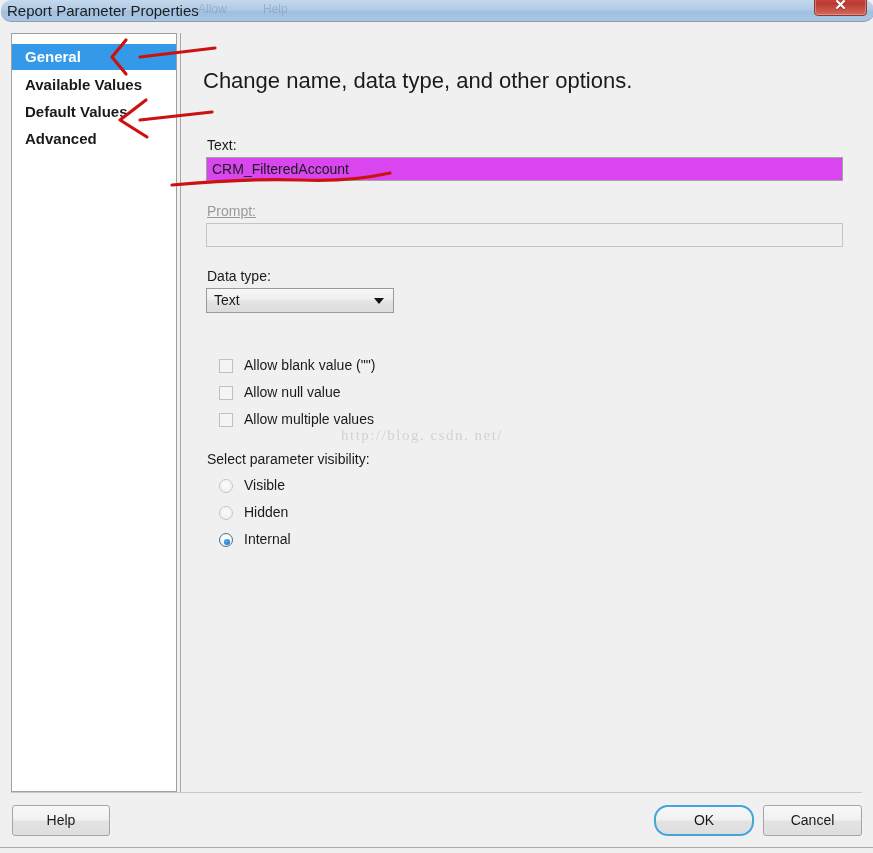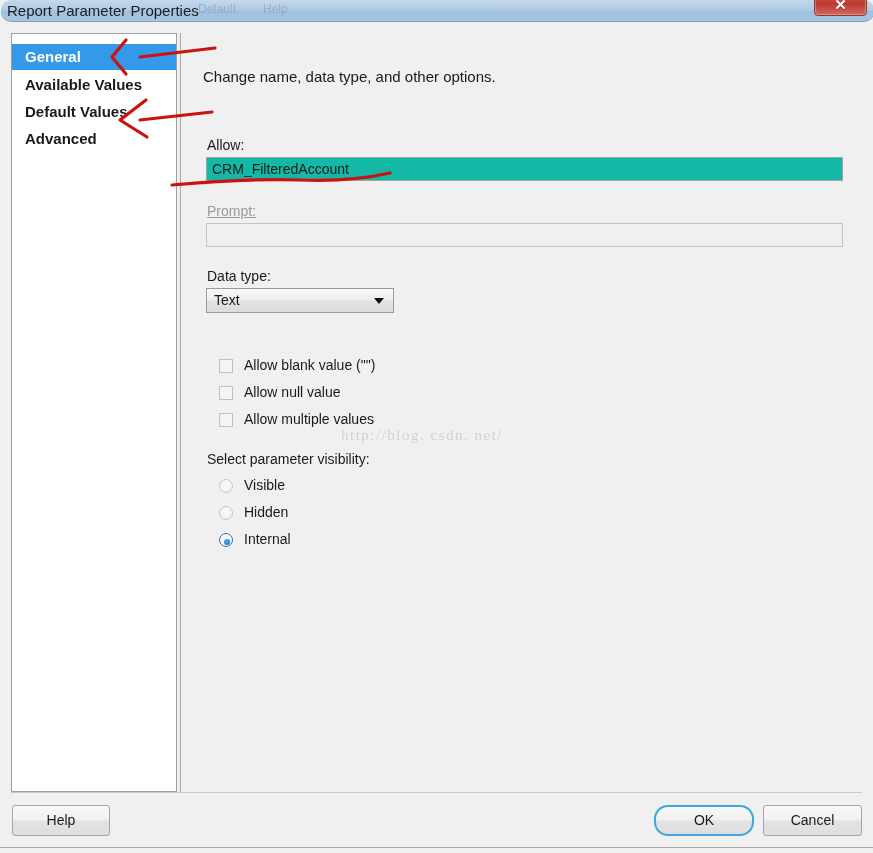--- a/index.html
+++ b/index.html
@@ -112,39 +112,39 @@
     width: 682px;
     height: 759px;
     background: #f0f0f0;
     border-left: 1px solid #a8a8a8;
     box-sizing: border-box;
   }
   #content-heading {
     position: absolute;
     left: 22px;
     top: 35px;
-    font-size: 15px;
+    font-size: 22px;
     color: #1a1a1a;
     white-space: nowrap;
   }
 
   .field-label {
     position: absolute;
     left: 26px;
     font-size: 14px;
     color: #1a1a1a;
     white-space: nowrap;
   }
   .field-label.disabled { color: #9a9a9a; }
 
   .text-input {
     position: absolute;
     left: 25px;
     height: 24px;
-    background: #14b8a6;
+    background: #d946ef;
     border: 1px solid #a3a3a3;
     box-sizing: border-box;
     font-family: "Liberation Sans", sans-serif;
     font-size: 14px;
     color: #1a1a1a;
     line-height: 22px;
     padding: 0 5px;
     white-space: nowrap;
     overflow: hidden;
   }
@@ -318,40 +318,40 @@
     width: 873px;
     height: 853px;
     pointer-events: none;
   }
 </style>
 </head>
 <body>
 
 <div id="titlebar">
   <div id="title-text">Report Parameter Properties</div>
-  <div class="ghost-menu" id="ghost-window">Default</div>
+  <div class="ghost-menu" id="ghost-window">Allow</div>
   <div class="ghost-menu" id="ghost-help">Help</div>
 </div>
 
 <div id="close-button">
   <div id="close-icon">✕</div>
 </div>
 
 <div id="nav-panel">
   <div class="nav-item selected" id="nav-item-0">General</div>
   <div class="nav-item" id="nav-item-1">Available Values</div>
   <div class="nav-item" id="nav-item-3">Advanced</div>
   <div class="nav-item" id="nav-item-2">Default Values</div>
 </div>
 
 <div id="content-panel">
 
   <div id="content-heading">Change name, data type, and other options.</div>
 
-  <div class="field-label" id="label-name">Allow:</div>
+  <div class="field-label" id="label-name">Text:</div>
   <div class="text-input" id="input-name">CRM_FilteredAccount</div>
 
   <div class="field-label disabled" id="label-prompt">Prompt:</div>
   <div class="text-input disabled" id="input-prompt"></div>
 
   <div class="field-label" id="label-datatype">Data type:</div>
   <div id="datatype-select">
     <div id="datatype-value">Text</div>
     <div id="datatype-arrow-icon"></div>
   </div>

